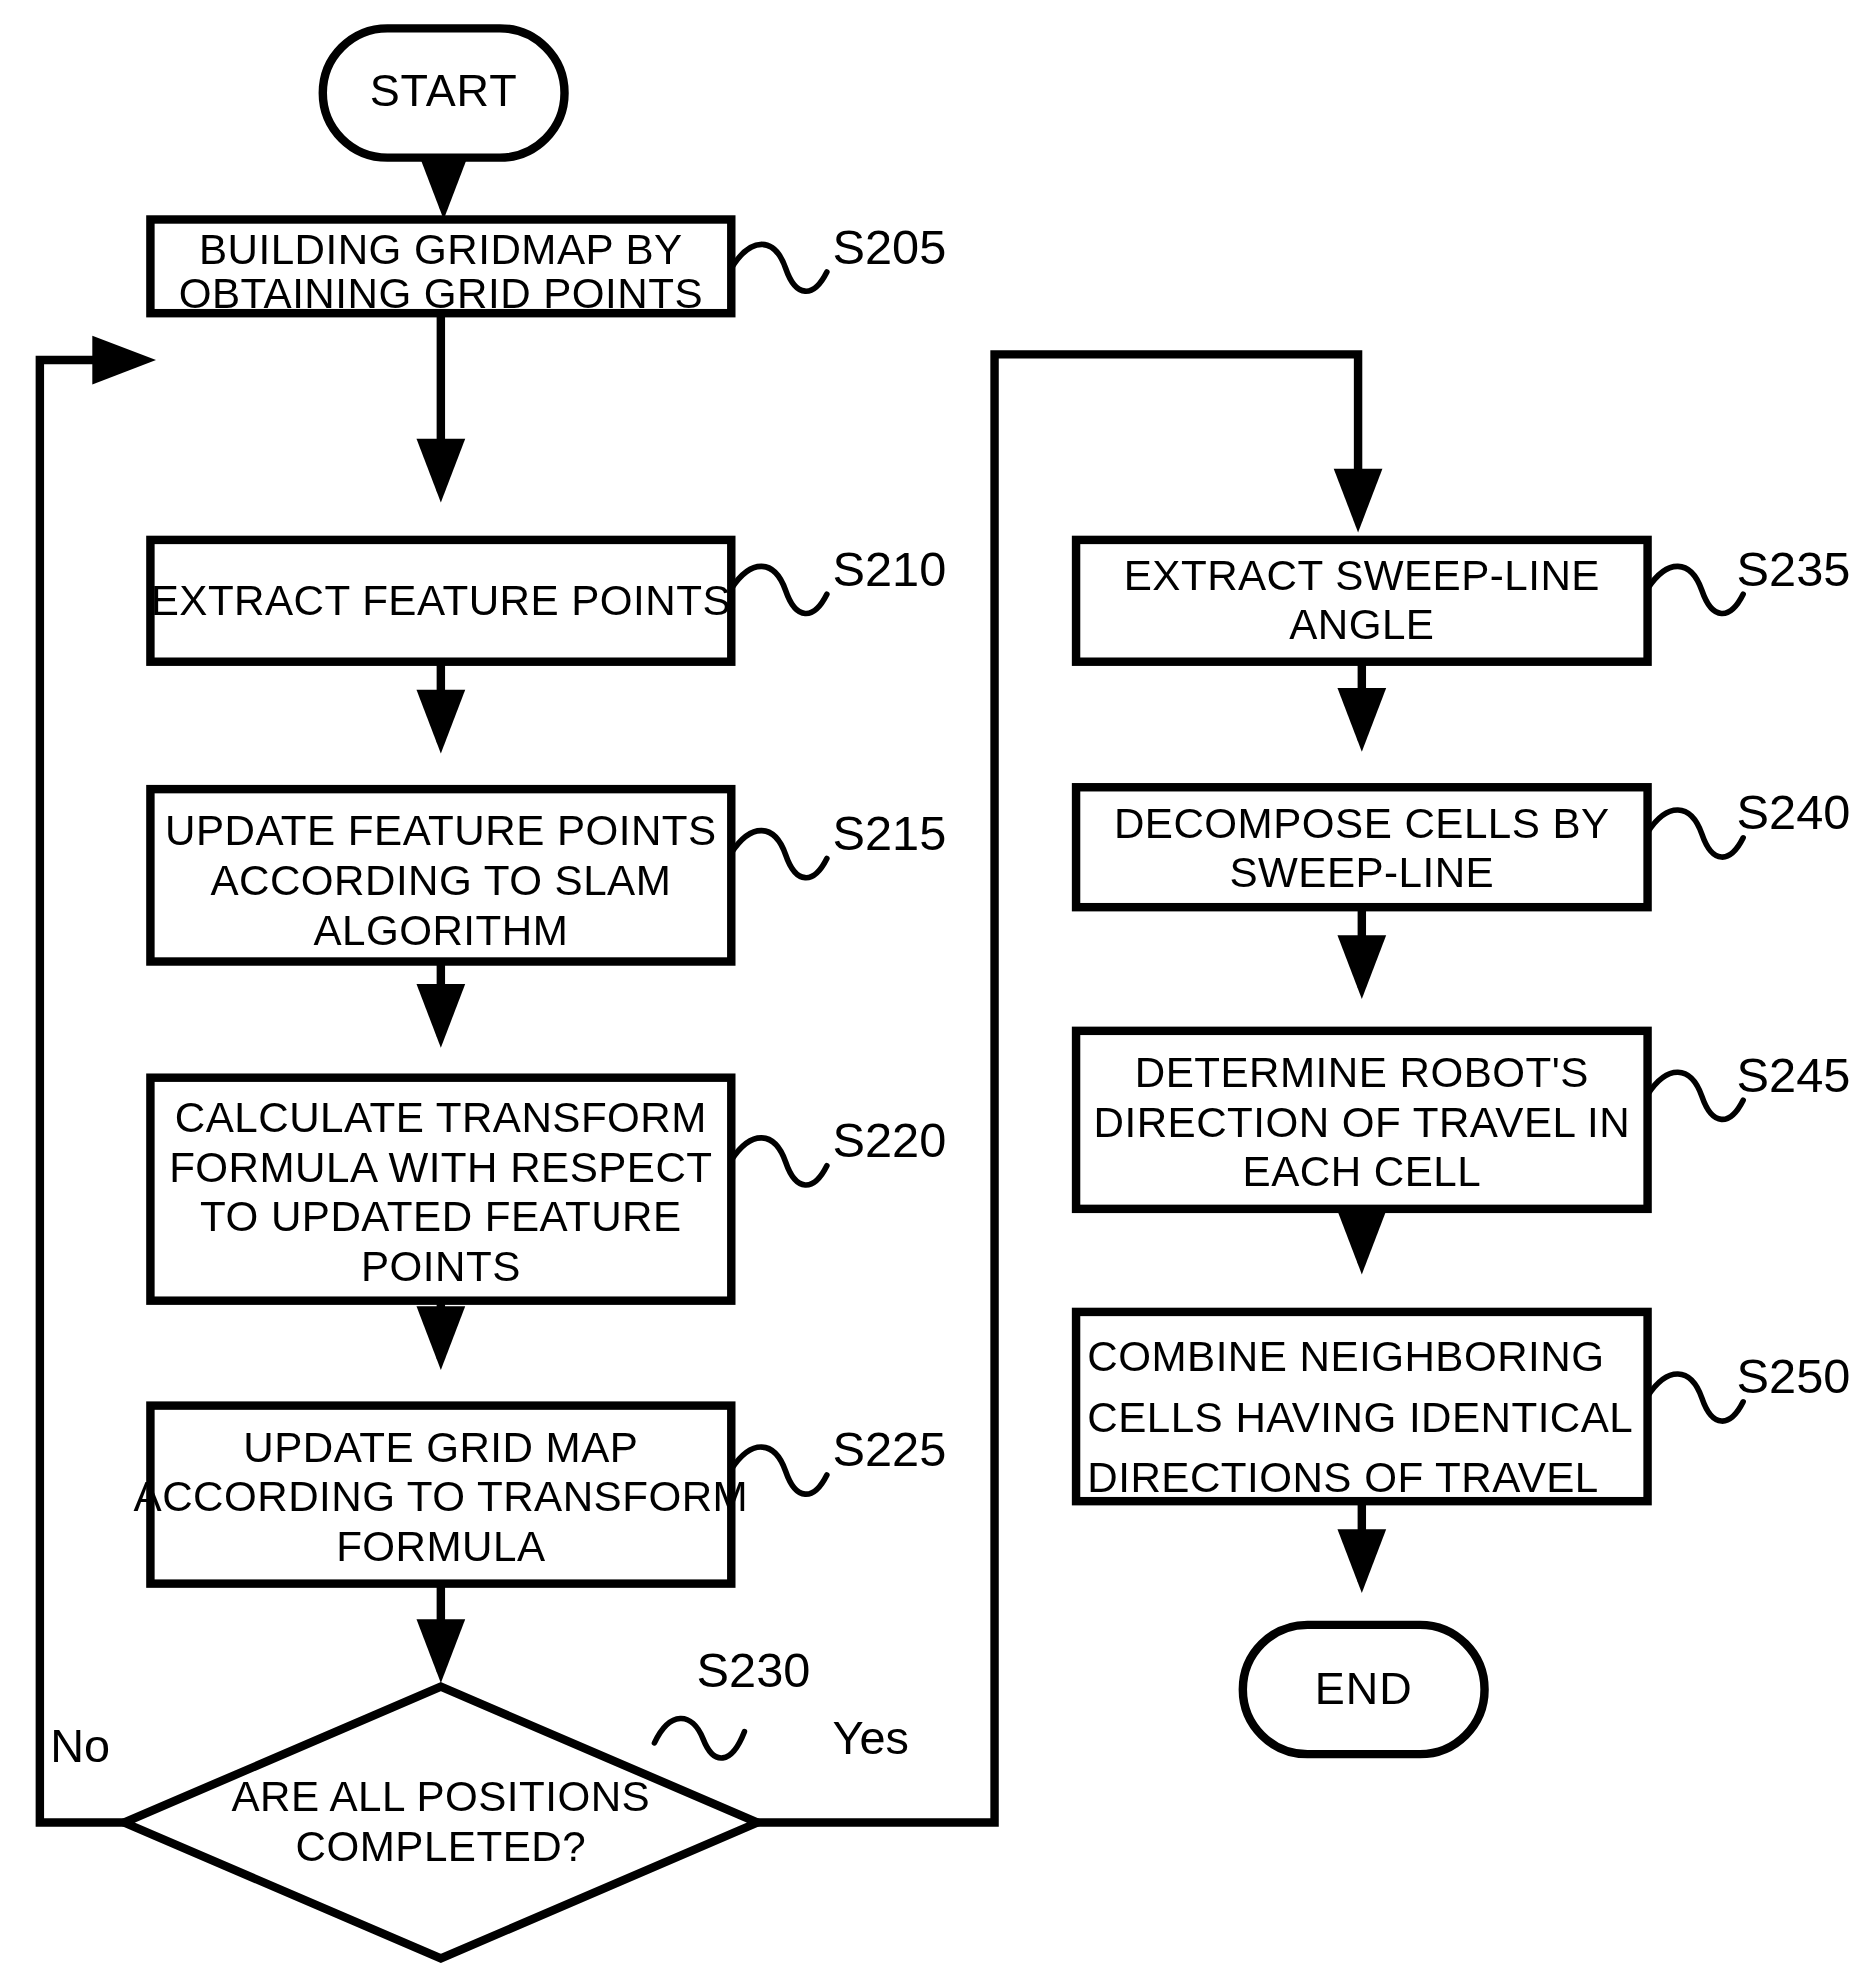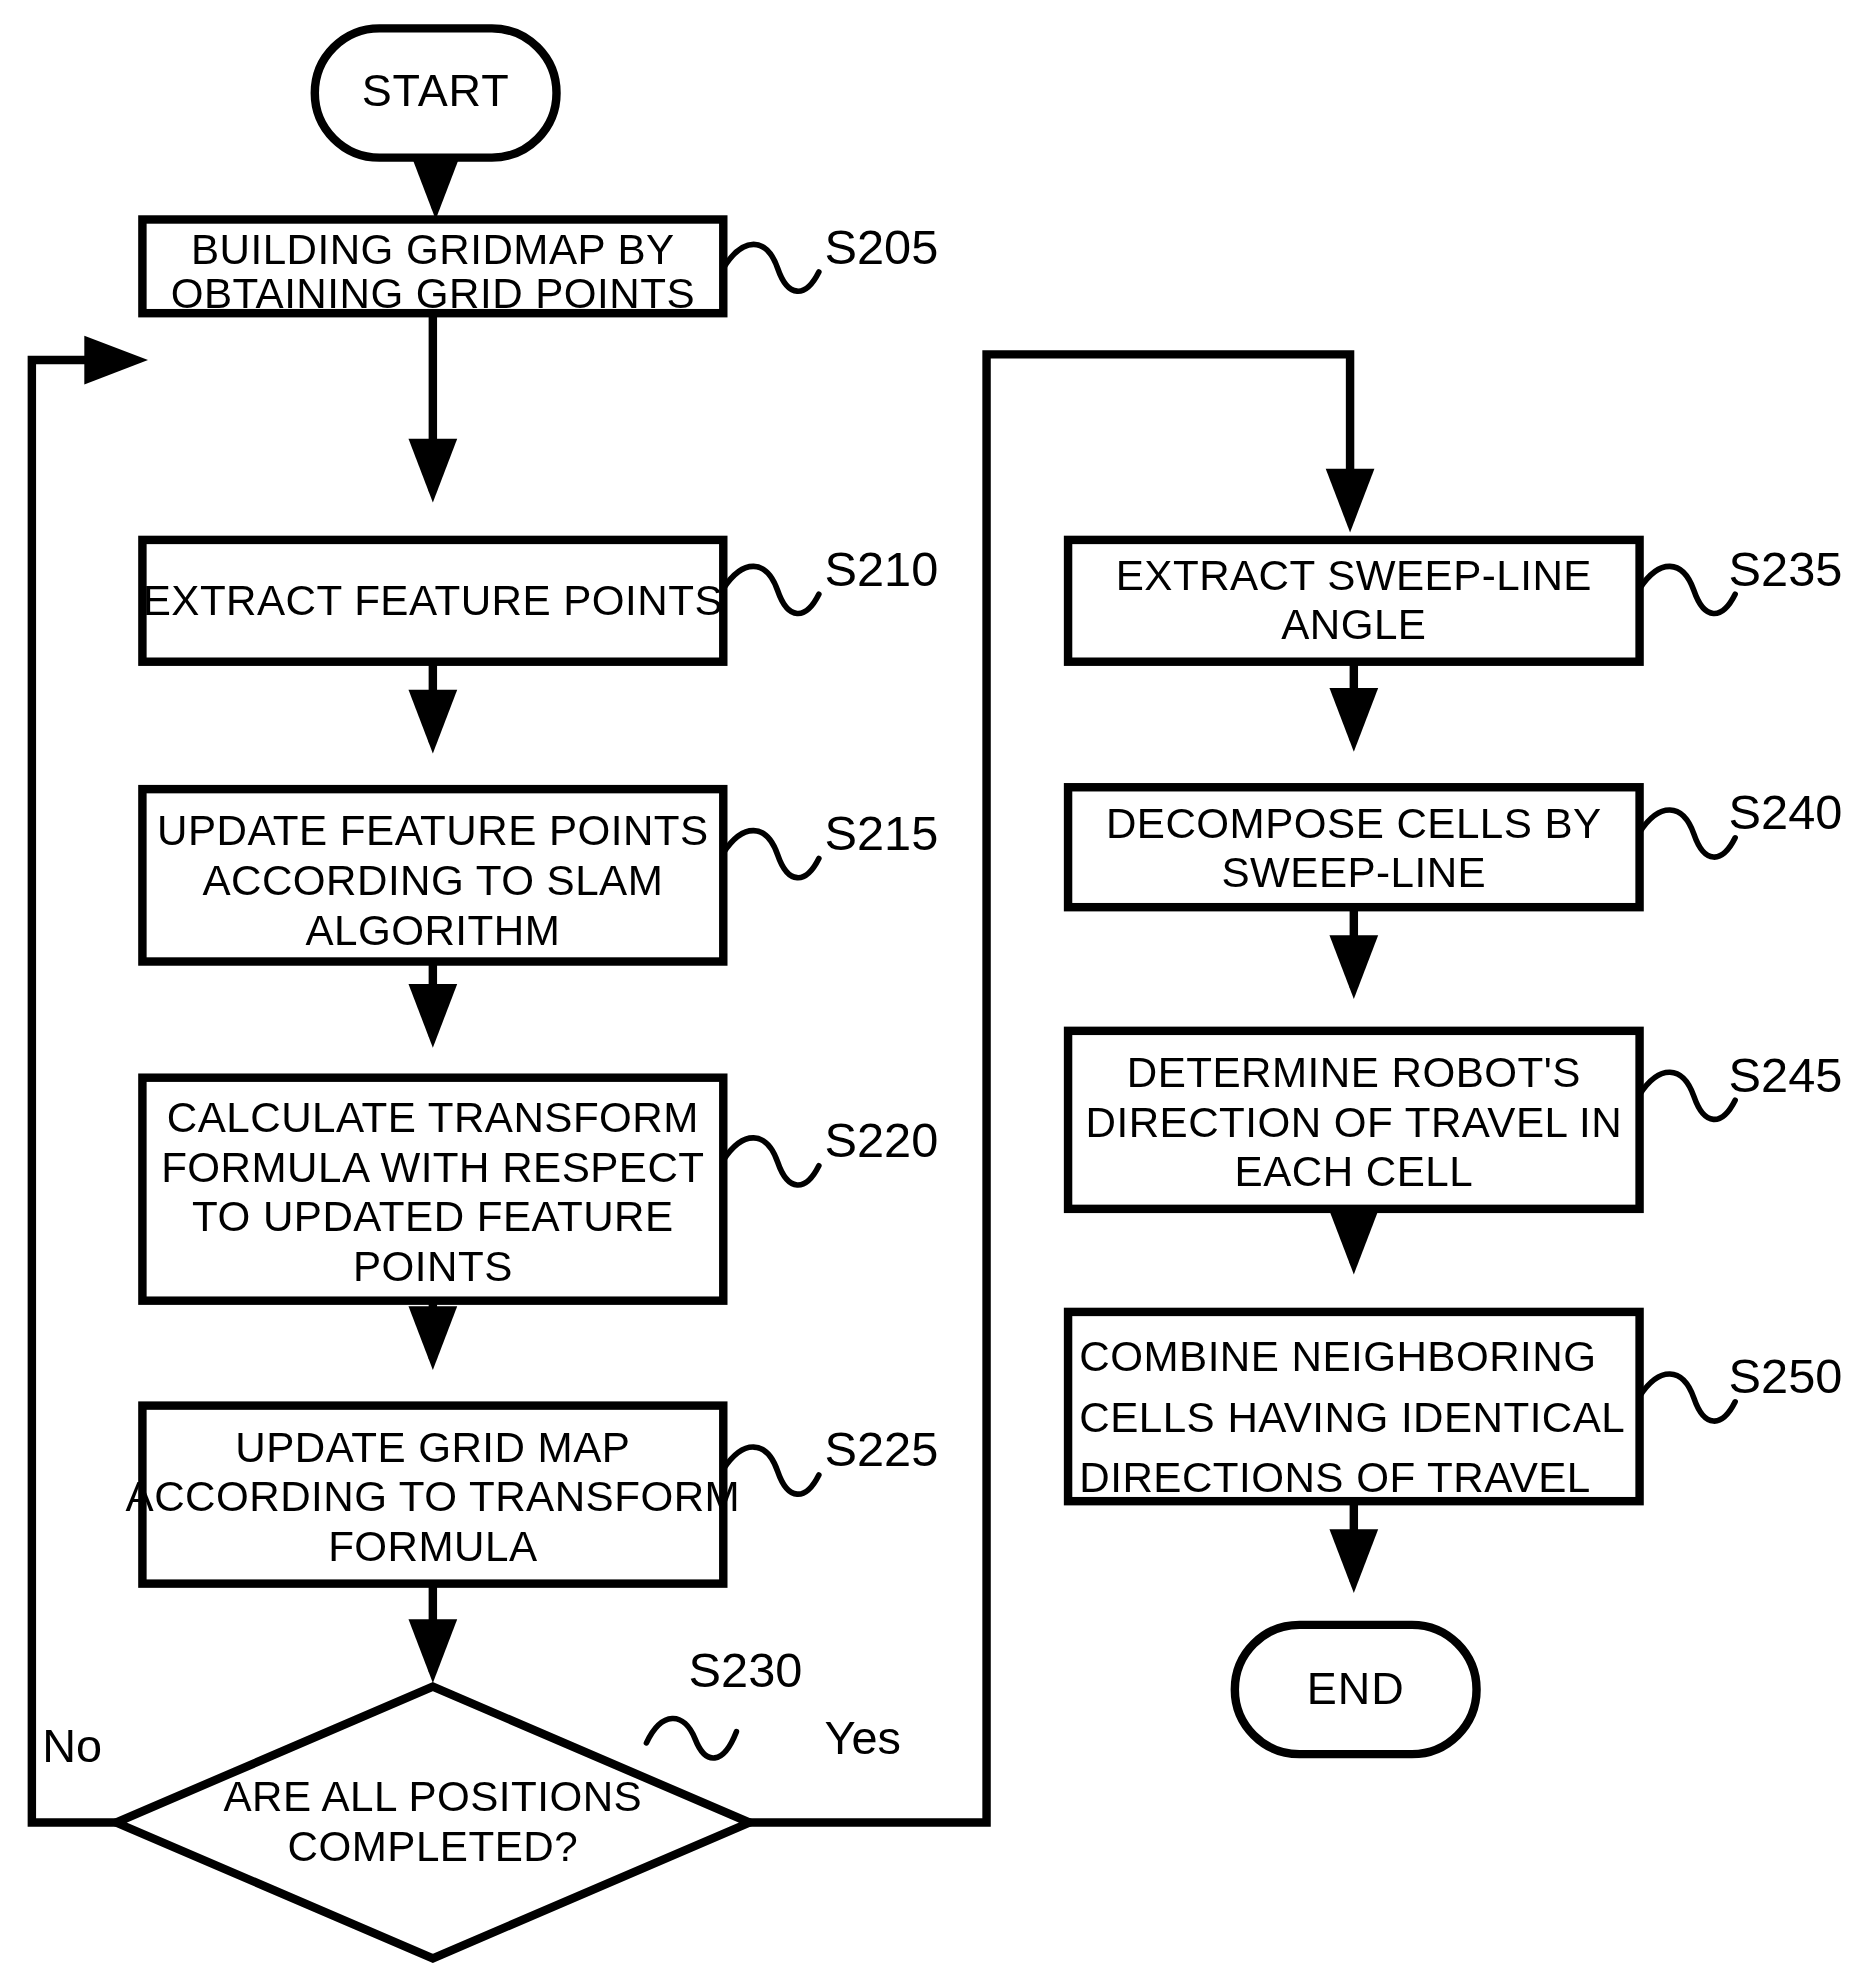--- a/index.html
+++ b/index.html
@@ -11,20 +11,21 @@
     width: 1856px;
     height: 1983px;
     font-family: "Liberation Sans", sans-serif;
     overflow: hidden;
   }
   #flowchart-root {
     position: relative;
     width: 1712px;
     height: 1983px;
     background: #ffffff;
+    margin-left: 8px;
   }
   svg.fc {
     position: absolute;
     top: 0;
     left: 0;
     width: 1856px;
     height: 1983px;
     display: block;
   }
   .node-shape {

